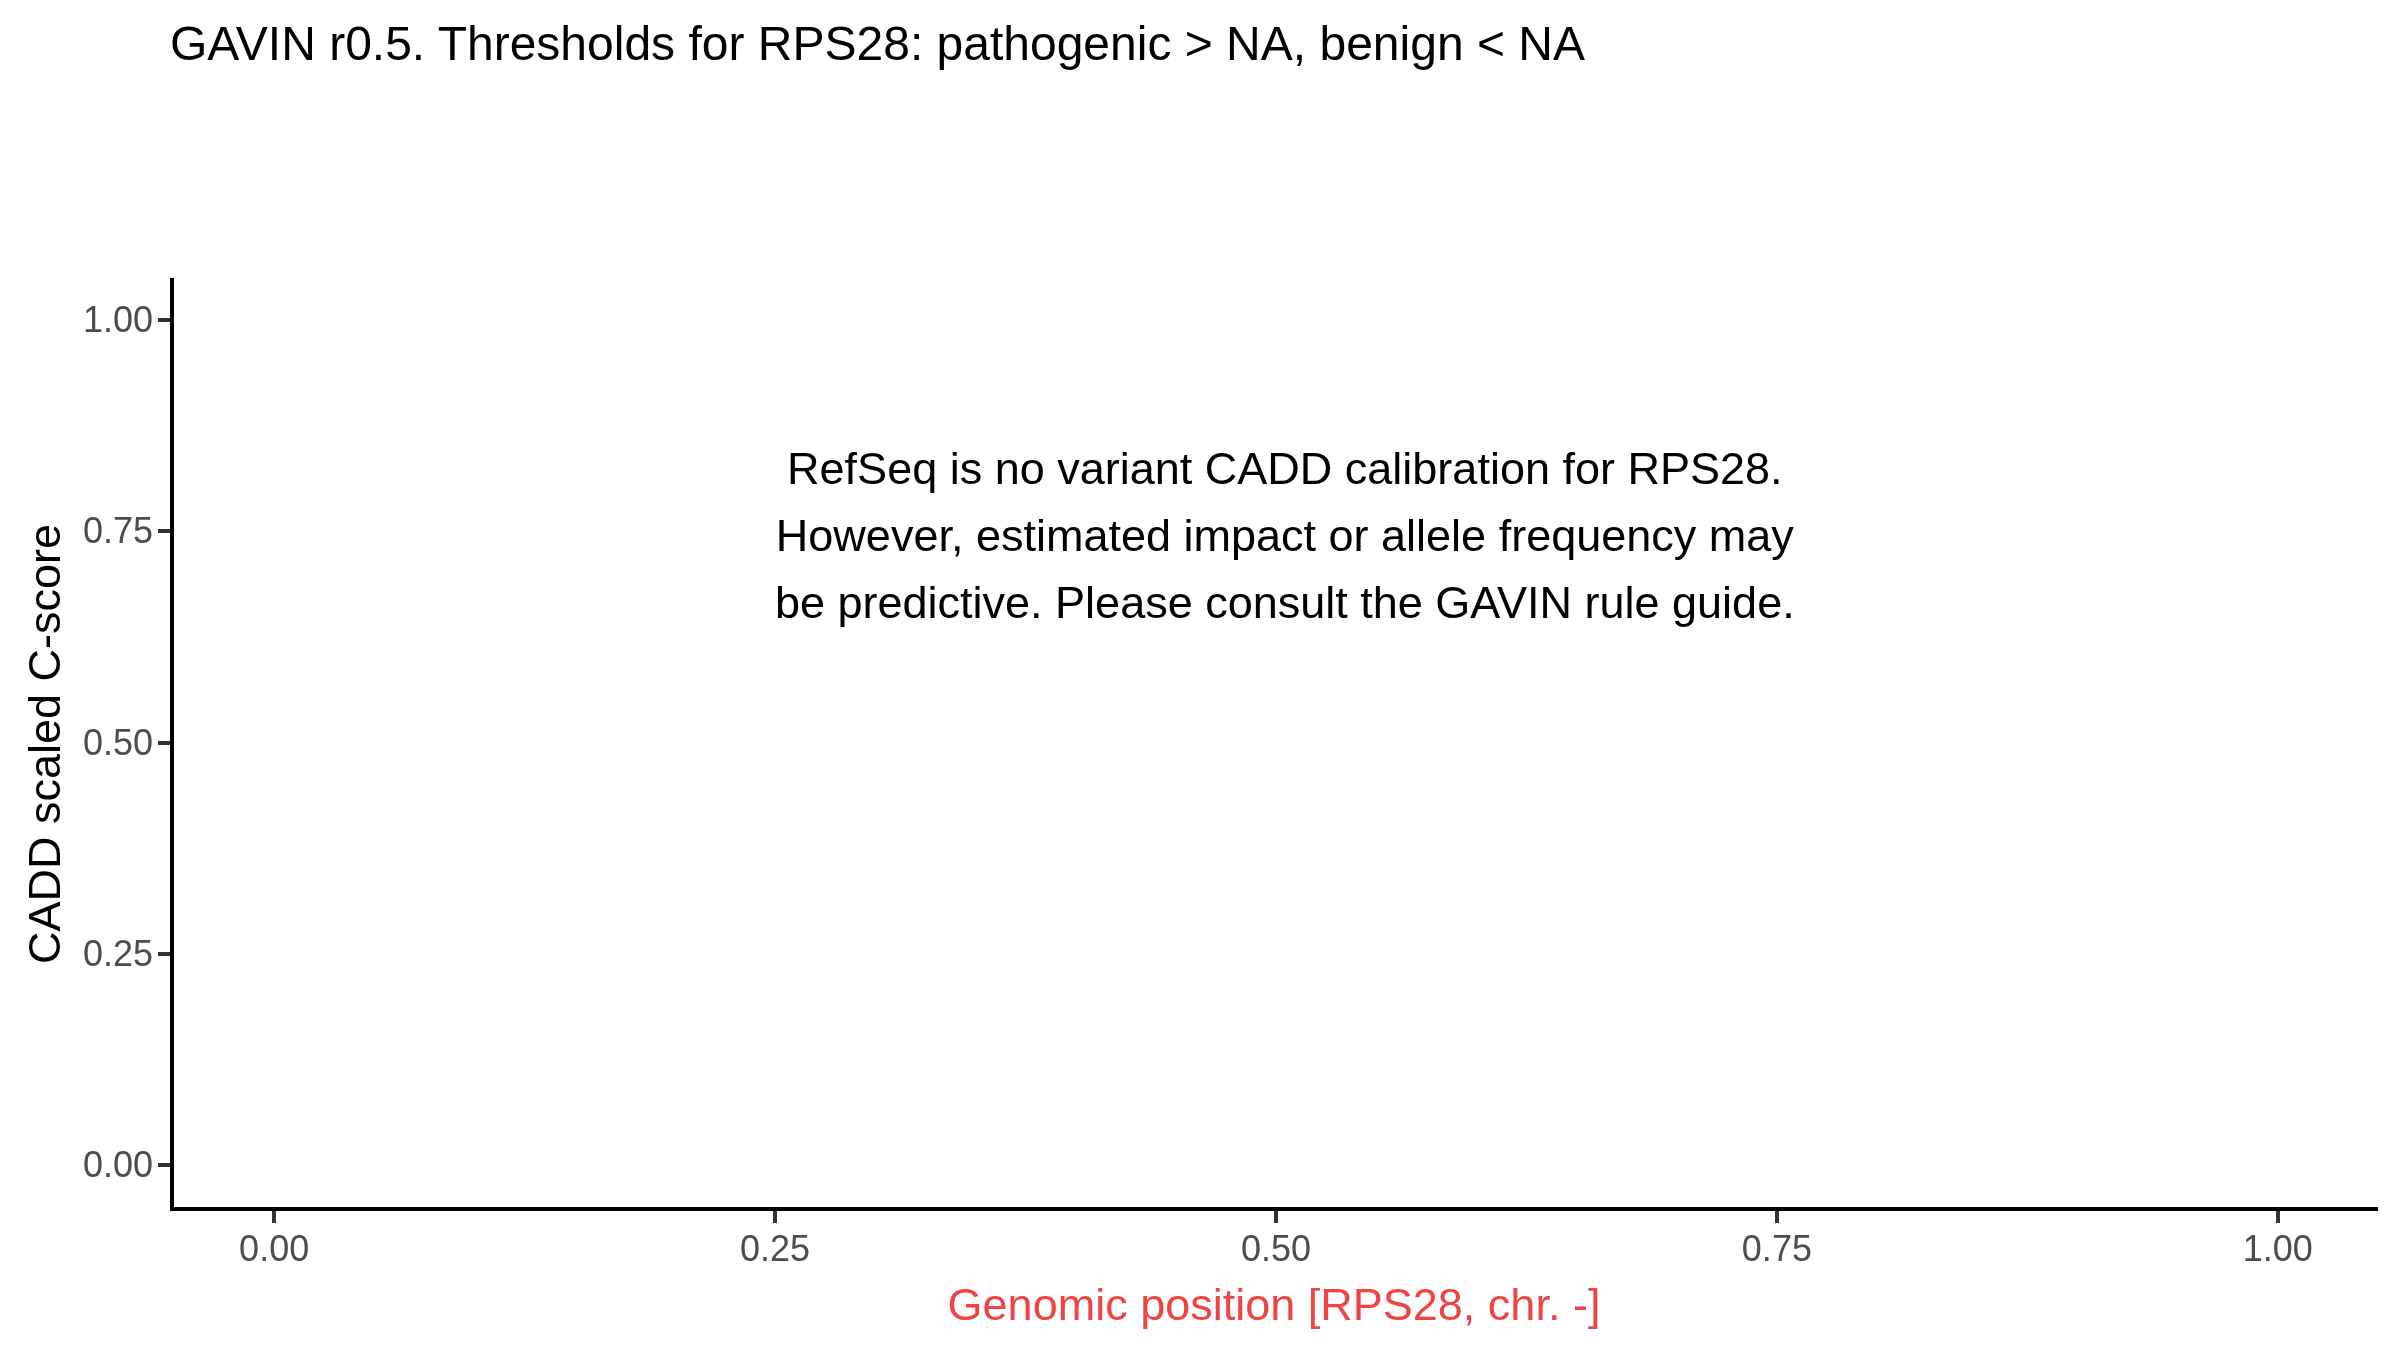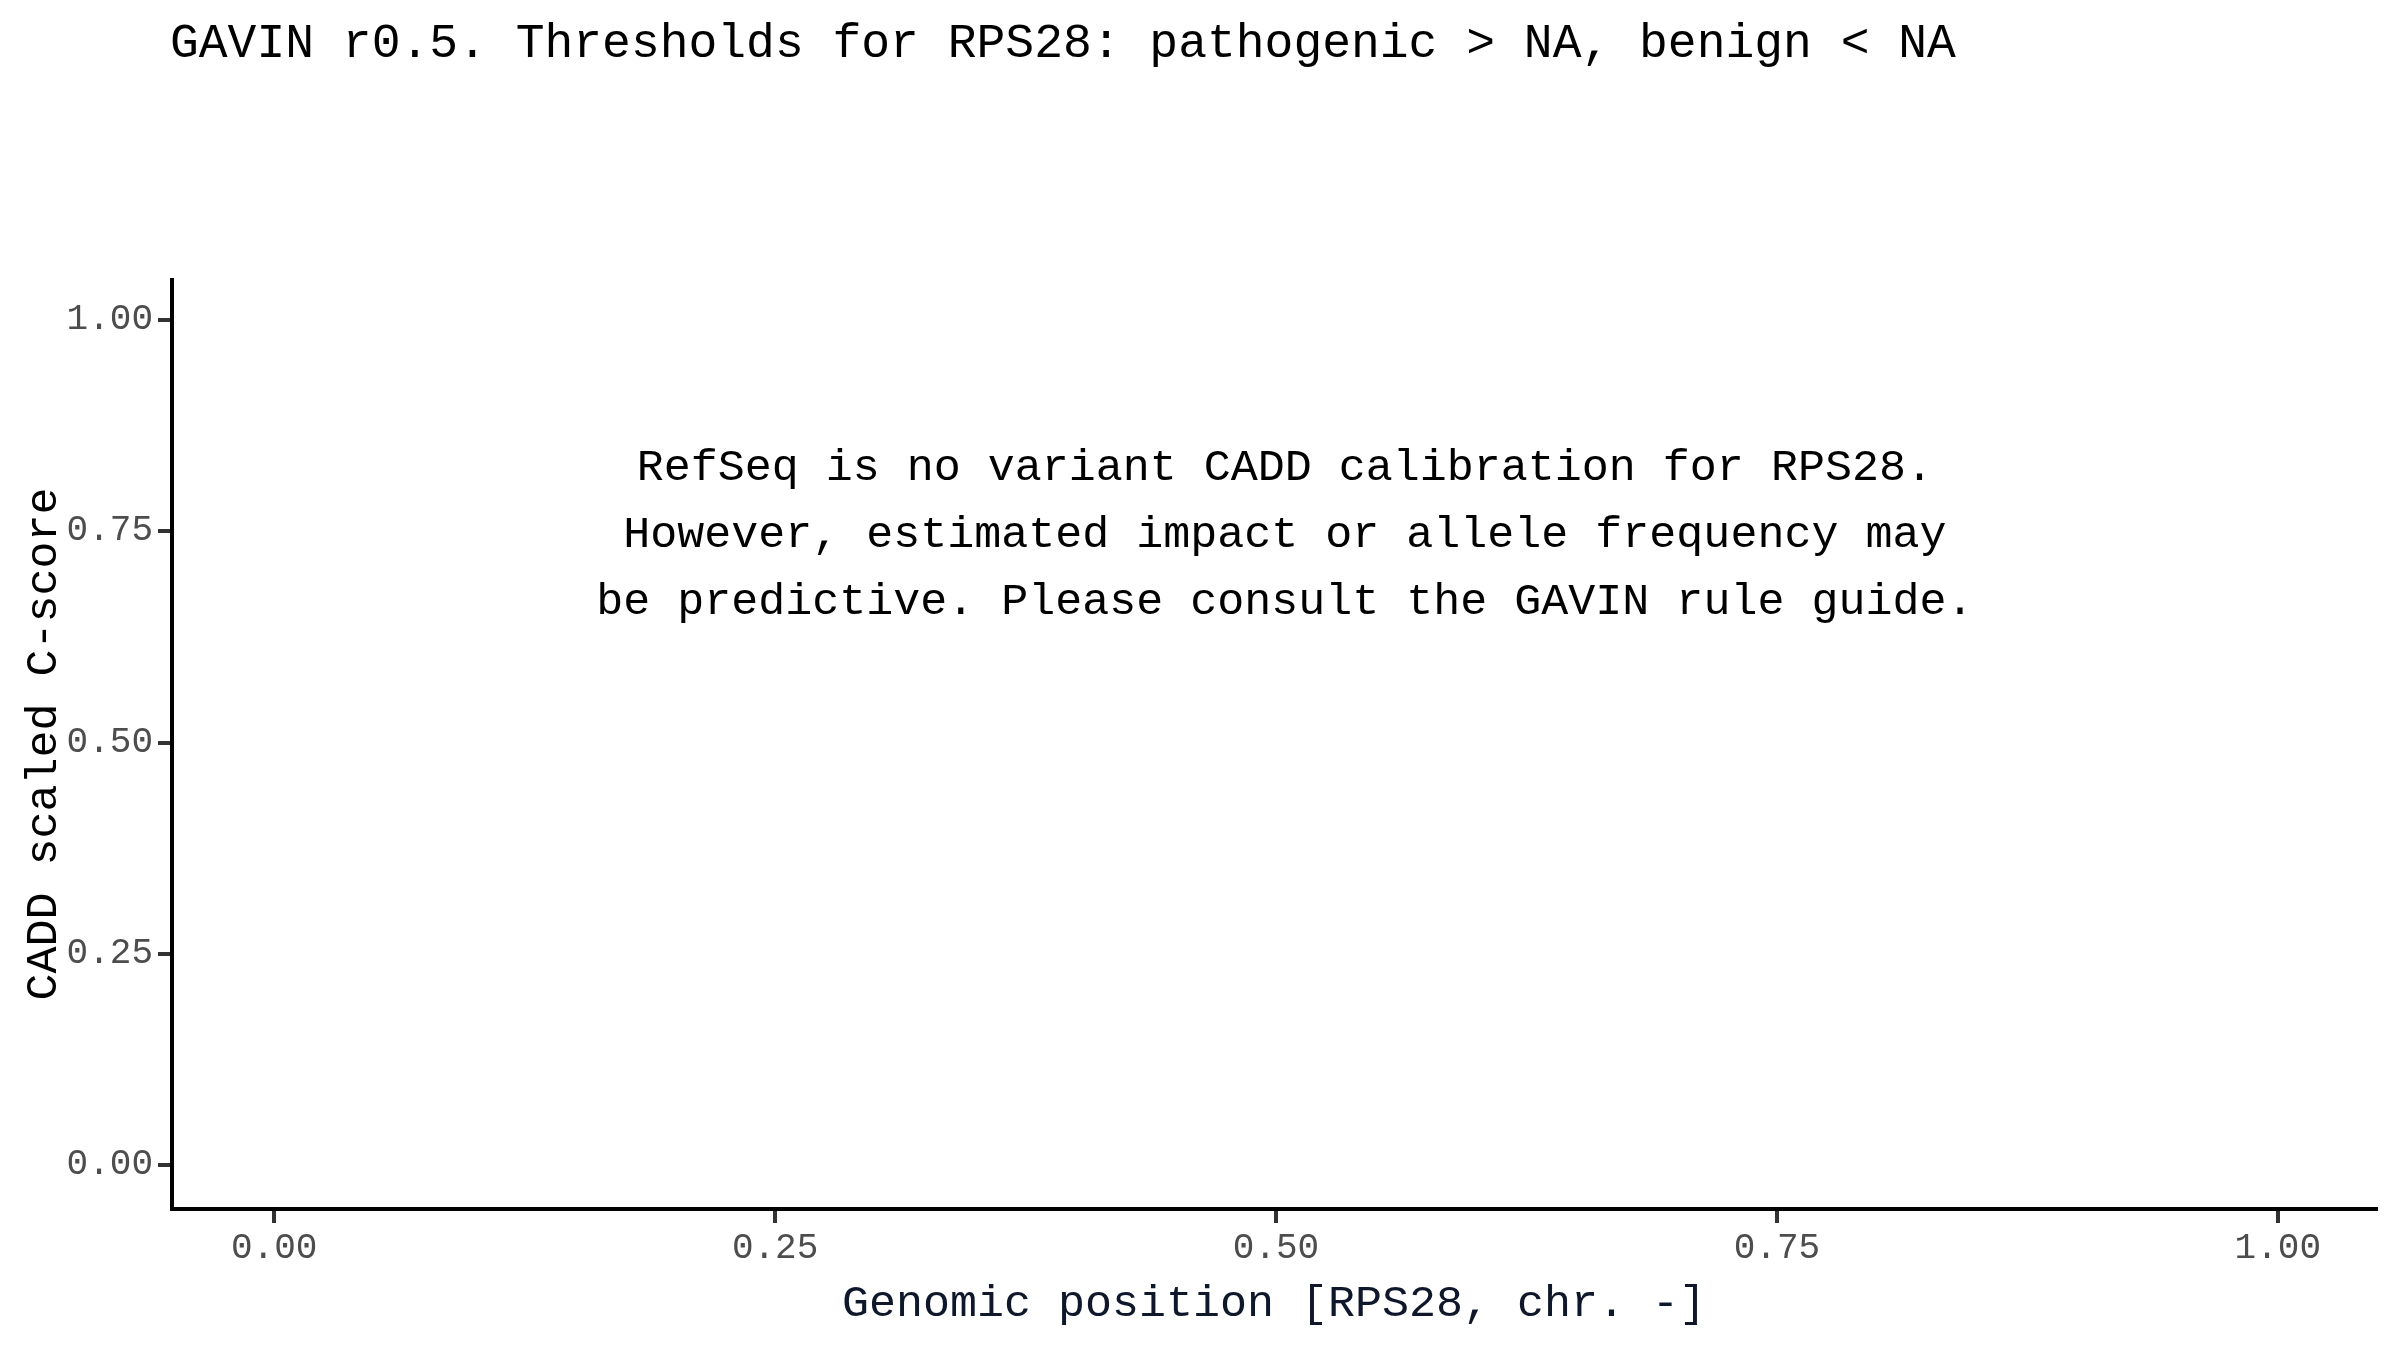--- a/index.html
+++ b/index.html
@@ -1,21 +1,21 @@
 <!DOCTYPE html>
 <html><head>
 <meta charset="utf-8">
 <style>
   html, body { margin: 0; padding: 0; background: #ffffff; }
   .figure {
     position: relative;
     width: 2400px;
     height: 1350px;
     background: #ffffff;
-    font-family: Liberation Mono, monospace;
+    font-family: Liberation Sans, sans-serif;
     overflow: hidden;
   }
 
   
   .title-block {
     position: absolute;
     left: 170px;
     top: 12px;
     width: 2200px;
     color: #000000;
@@ -87,21 +87,21 @@
     white-space: nowrap;
   }
 
   
   .x-axis-title {
     position: absolute;
     left: 170px;
     top: 1278px;
     width: 2208px;
     text-align: center;
-    color: #0f172a;
+    color: #ef4444;
     font-size: 45px;
     line-height: 54px;
     white-space: nowrap;
   }
   .y-axis-title {
     position: absolute;
     left: 45px;
     top: 744px;
     transform: translate(-50%, -50%) rotate(-90deg);
     transform-origin: center center;

